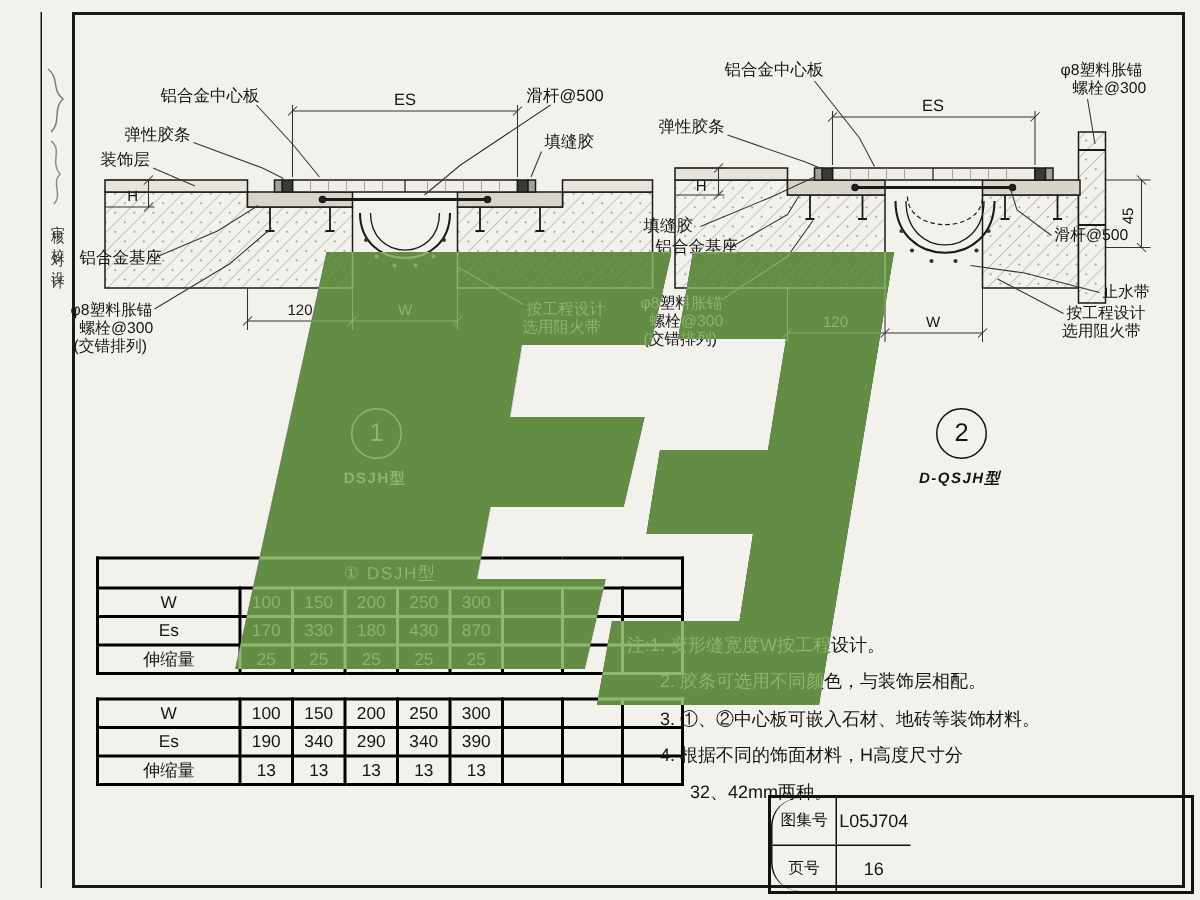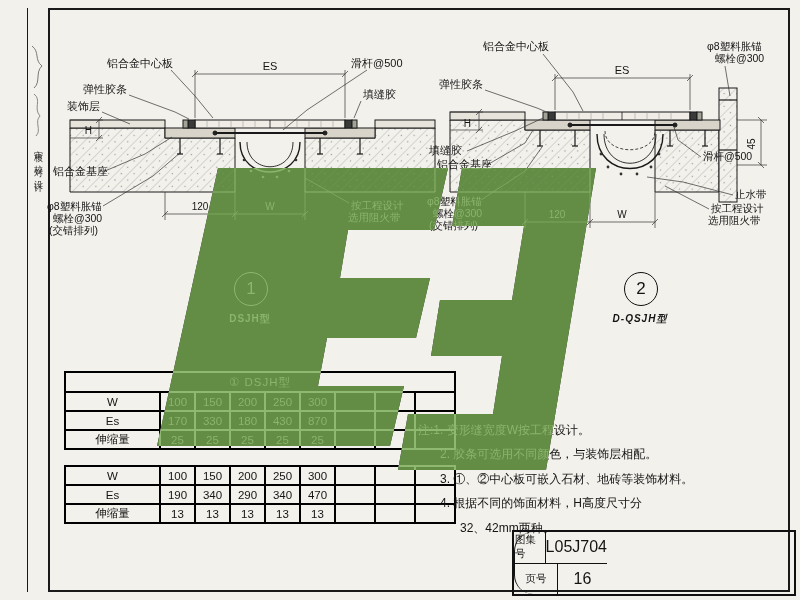--- a/index.html
+++ b/index.html
@@ -26,21 +26,21 @@
   .ind2{padding-left:42px;}
   .titleblock{position:absolute;left:512px;top:530px;width:280px;height:62px;border:2px solid #111;
               display:flex;background:transparent;}
   .tb-title{flex:1;display:flex;align-items:center;justify-content:center;font-size:12.5px;font-weight:bold;
             white-space:nowrap;overflow:hidden;}
   .tb-right{width:92px;border-left:1.3px solid #111;display:flex;flex-direction:column;border-radius:19px;}
   .tb-row{flex:1;display:flex;}
   .tb-row + .tb-row{border-top:1.3px solid #111;justify-content:center;}
   .tb-lbl{width:42px;border-right:1.3px solid #111;display:flex;align-items:center;justify-content:center;
           font-size:10.5px;}
-  .tb-val{flex:1;display:flex;align-items:center;justify-content:center;font-size:16px;white-space:nowrap;}
+  .tb-val{flex:1;display:flex;align-items:center;justify-content:center;font-size:12px;white-space:nowrap;}
   .wm{position:absolute;inset:0;background:rgba(118,168,80,0.82);
       backdrop-filter:invert(1);-webkit-backdrop-filter:invert(1);
       pointer-events:none;z-index:40;}
   #wmA{clip-path:polygon(218px 168px,448px 168px,434px 230px,348px 230px,340px 278px,430px 278px,
        416px 338px,327px 338px,318px 386px,404px 386px,390px 446px,157px 446px);}
   #wmB{clip-path:polygon(462px 168px,596px 168px,546px 470px,398px 470px,408px 414px,493px 414px,
        502px 356px,431px 356px,440px 300px,512px 300px,524px 226px,452px 226px);}
 </style>
 </head>
 <body>
@@ -372,21 +372,21 @@
       <td></td>
           <td></td>
           <td></td>
     </tr>
     <tr>
       <td class="lbl">Es</td>
       <td>190</td>
       <td>340</td>
       <td>290</td>
       <td>340</td>
-      <td>470</td>
+      <td>390</td>
       <td></td>
           <td></td>
           <td></td>
     </tr>
     <tr>
       <td class="lbl">伸缩量</td>
       <td>13</td>
       <td>13</td>
       <td>13</td>
       <td>13</td>

